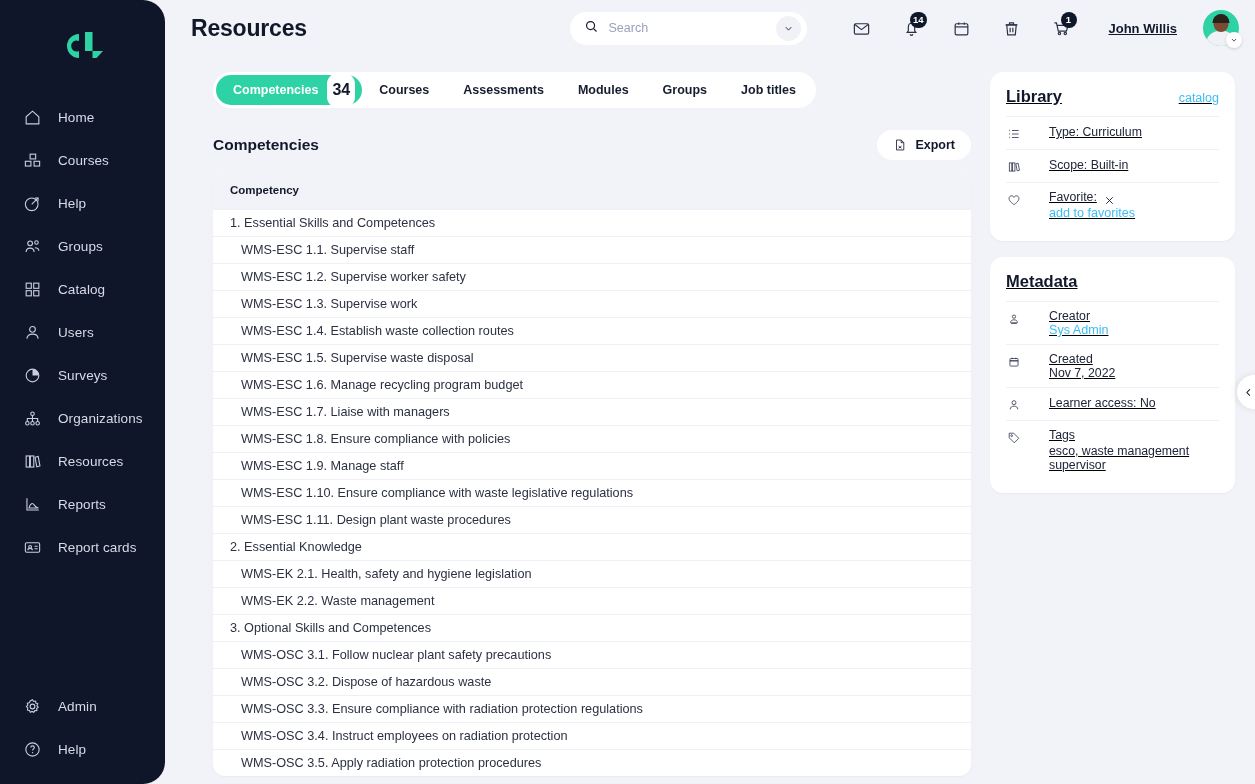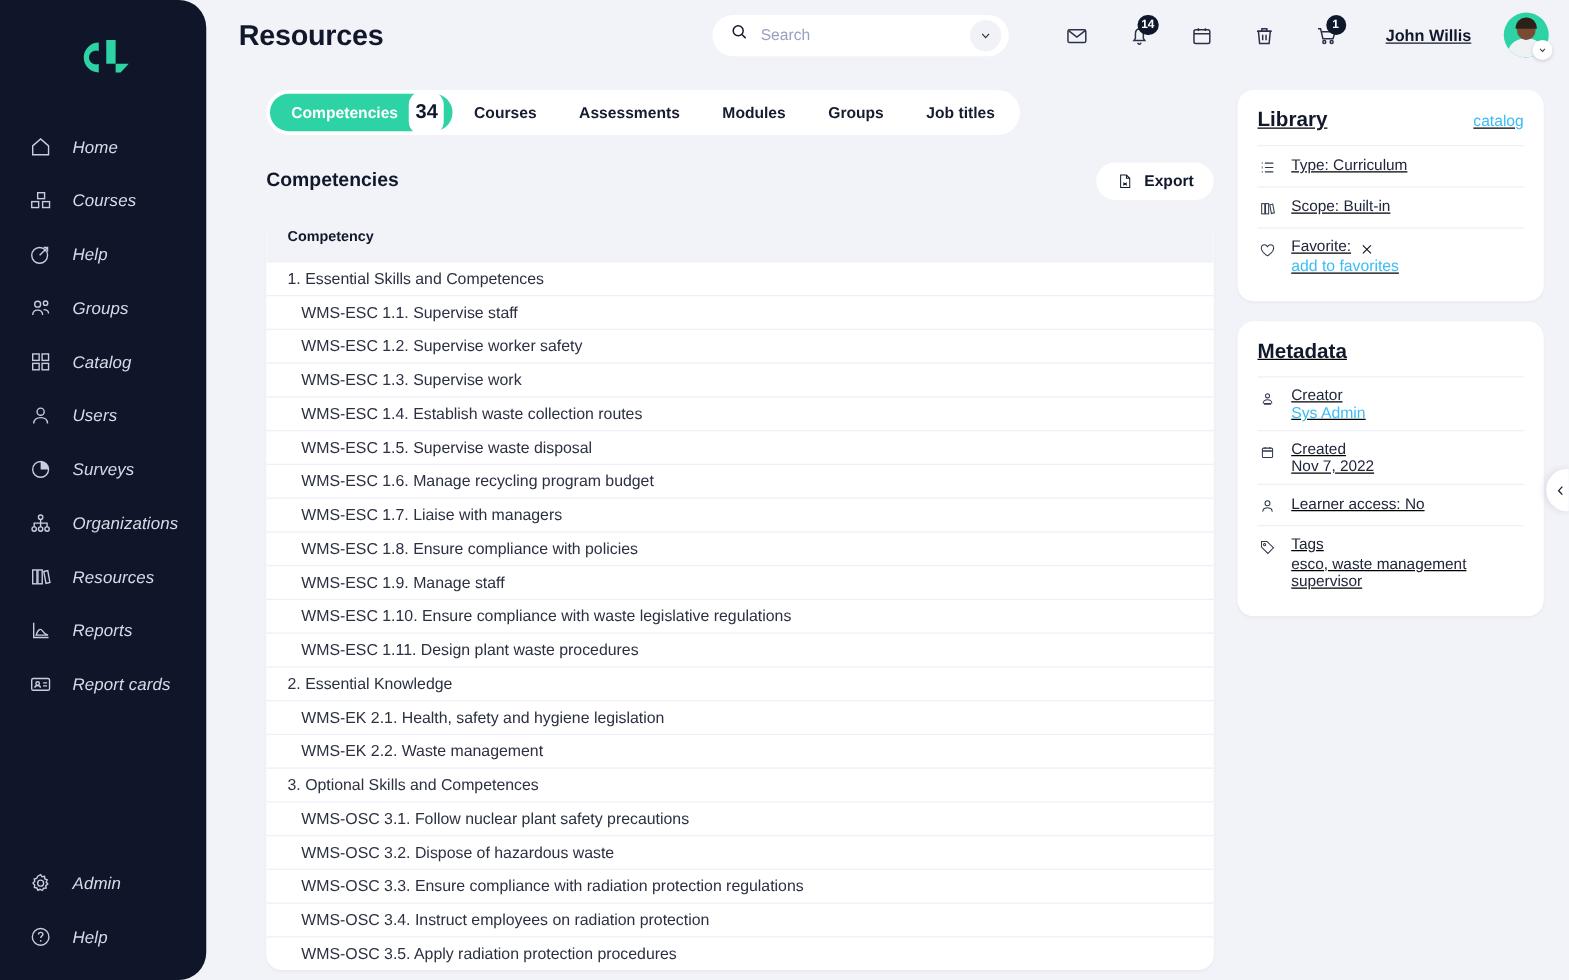--- a/index.html
+++ b/index.html
@@ -13,21 +13,20 @@
 
   
   .sidebar {
     width: 165px; height: 784px;
     background: #101629;
     border-top-right-radius: 22px;
     border-bottom-right-radius: 22px;
     flex: 0 0 165px;
     display: flex; flex-direction: column;
     position: relative;
-    font-style: italic;
   }
   .logo-wrap { height: 92px; display: flex; align-items: center; justify-content: center; }
   .logo { width: 46px; height: 34px; }
   .nav { display: flex; flex-direction: column; padding-top: 4px; }
   .nav-item {
     height: 43px; display: flex; align-items: center;
     padding-left: 22px; gap: 16px; cursor: pointer;
   }
   .nav-item .ico { width: 20px; height: 20px; display: flex; align-items: center; justify-content: center; flex: 0 0 20px; }
   .nav-item .ico svg { width: 19px; height: 19px; stroke: #c9cde0; fill: none; stroke-width: 1.4; }
@@ -136,21 +135,21 @@
 
   
   .card {
     background: #fff; border-radius: 13px; padding: 15px 16px 14px 16px;
     margin-top: 16px; box-shadow: 0 1px 2px rgba(30,35,60,.04);
   }
   .card-head { display: flex; align-items: baseline; margin-bottom: 10px; }
   .card-title { font-size: 16.5px; font-weight: bold; color: #12182b; }
   .card-link { margin-left: auto; font-size: 12.5px; color: #3bbdf5; cursor: pointer; }
 
-  .mrow { display: flex; gap: 11px; padding: 7px 0; border-top: 1px solid #eef0f5; align-items: flex-start; }
+  .mrow { display: flex; gap: 27px; padding: 7px 0; border-top: 1px solid #eef0f5; align-items: flex-start; }
   .mrow:first-of-type { border-top: 0; padding-top: 2px; }
   .mrow .mico { flex: 0 0 16px; width: 16px; height: 17px; display: flex; align-items: center; justify-content: center; margin-top: 1px; }
   .mrow .mico svg { width: 14px; height: 14px; stroke: #31384d; fill: none; stroke-width: 1.4; }
   .mtxt { font-size: 12.3px; color: #20263a; line-height: 1.45; }
   .mlabel { font-size: 12.3px; color: #20263a; }
   .mval-link { font-size: 12.6px; color: #3bbdf5; cursor: pointer; }
   .mval { font-size: 12.3px; color: #20263a; }
   .fav-line { display: flex; align-items: center; gap: 7px; }
   .fav-x { width: 11px; height: 11px; }
   .fav-x svg { width: 11px; height: 11px; stroke: #12182b; stroke-width: 2; fill: none; }

